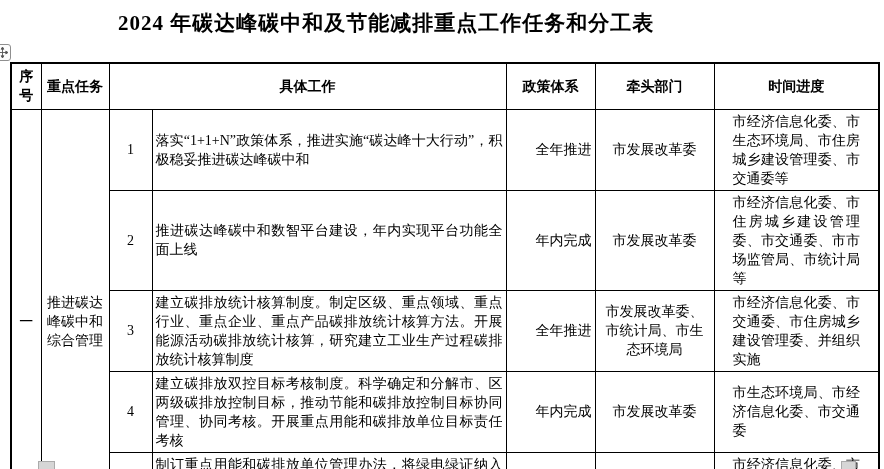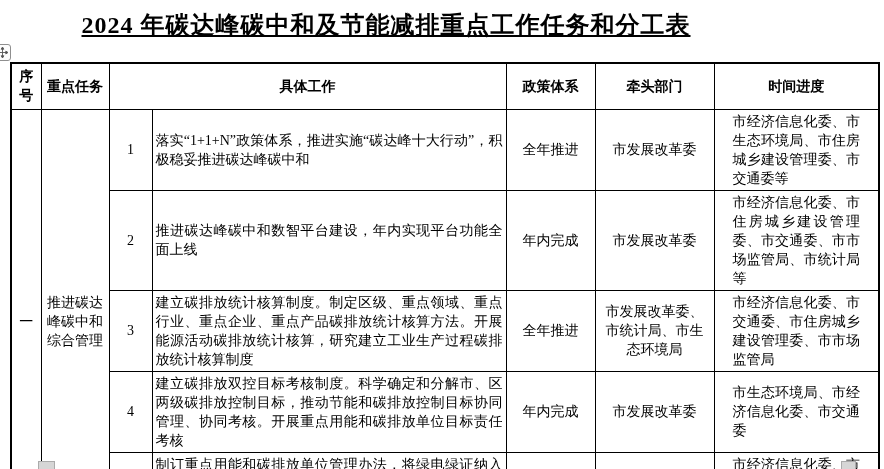--- a/index.html
+++ b/index.html
@@ -8,24 +8,23 @@
     background: #ffffff;
     overflow: hidden;
     font-family: "Liberation Serif", "DejaVu Serif", serif;
     color: #000;
     position: relative;
   }
   .doc-title {
     position: absolute;
     top: 9px; left: 0; width: 772px;
     text-align: center;
-    font-size: 24px;
+    font-size: 21px;
     font-weight: bold;
     letter-spacing: 1px;
-    text-decoration: underline;
   }
   .move-handle {
     position: absolute;
     left: -6px; top: 44px;
     width: 17px; height: 17px;
     border: 1px solid #8f8f8f;
     border-radius: 3px;
     background: #fdfdfd;
     display: flex; align-items: center; justify-content: center;
   }
@@ -57,21 +56,21 @@
   tr.row-2  { height: 77px; }
   tr.row-3  { height: 77px; }
   tr.row-4  { height: 61px; }
   tr.row-5  { height: 82px; }
   th.hcell {
     font-weight: bold;
     text-align: center;
     font-size: 14px;
     padding: 0 2px;
   }
-  td.c-center { text-align: center; padding: 0 3px; }
+  td.c-center { text-align: right; padding: 0 3px; }
   td.t-index  { text-align: center; font-size: 15px; }
   td.t-task   { text-align: center; padding: 0 5px; line-height: 21px; word-break: break-all; }
   td.t-num    { text-align: center; font-size: 15px; font-family: "Liberation Serif", serif; }
   td.t-work {
     text-align: justify;
     padding: 2px 3px;
     word-break: break-all;
     line-height: 20px;
   }
   td.t-support {
@@ -147,21 +146,21 @@
     <td class="c-center">年内完成</td>
     <td class="t-lead">市发展改革委</td>
     <td class="t-support">市经济信息化委、市住房城乡建设管理委、市交通委、市市场监管局、市统计局等</td>
   </tr>
 
   <tr class="row-3">
     <td class="t-num">3</td>
     <td class="t-work">建立碳排放统计核算制度。制定区级、重点领域、重点行业、重点企业、重点产品碳排放统计核算方法。开展能源活动碳排放统计核算，研究建立工业生产过程碳排放统计核算制度</td>
     <td class="c-center">全年推进</td>
     <td class="t-lead">市发展改革委、市统计局、市生态环境局</td>
-    <td class="t-support">市经济信息化委、市交通委、市住房城乡建设管理委、市市场监管局</td>
+    <td class="t-support">市经济信息化委、市交通委、市住房城乡建设管理委、并组织实施</td>
   </tr>
 
   <tr class="row-4">
     <td class="t-num">4</td>
     <td class="t-work">建立碳排放双控目标考核制度。科学确定和分解市、区两级碳排放控制目标，推动节能和碳排放控制目标协同管理、协同考核。开展重点用能和碳排放单位目标责任考核</td>
     <td class="c-center">年内完成</td>
     <td class="t-lead">市发展改革委</td>
     <td class="t-support">市生态环境局、市经济信息化委、市交通委</td>
   </tr>
 

